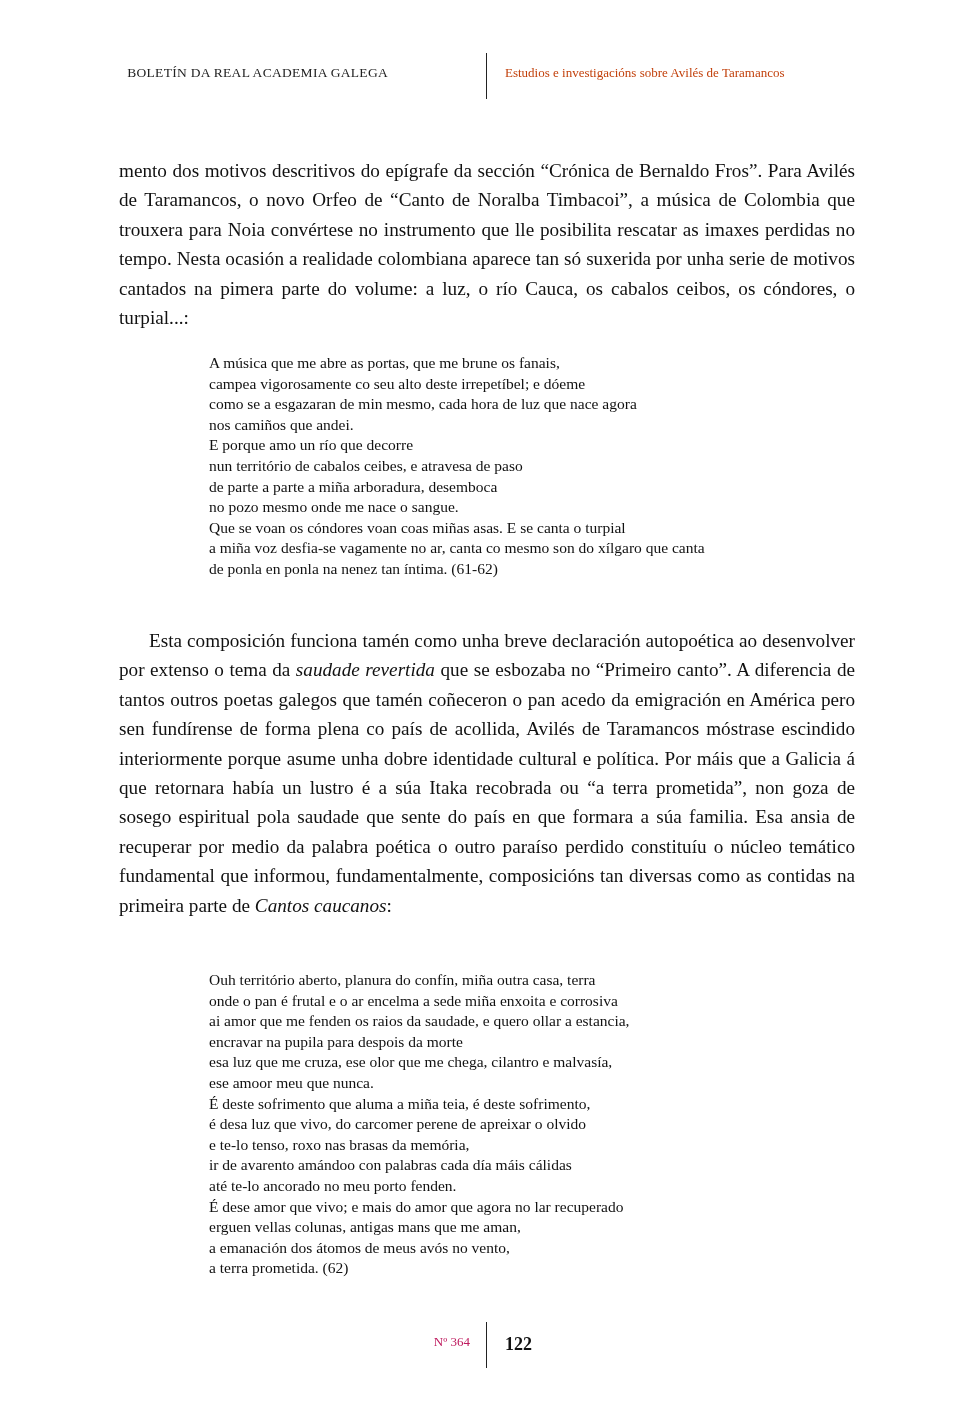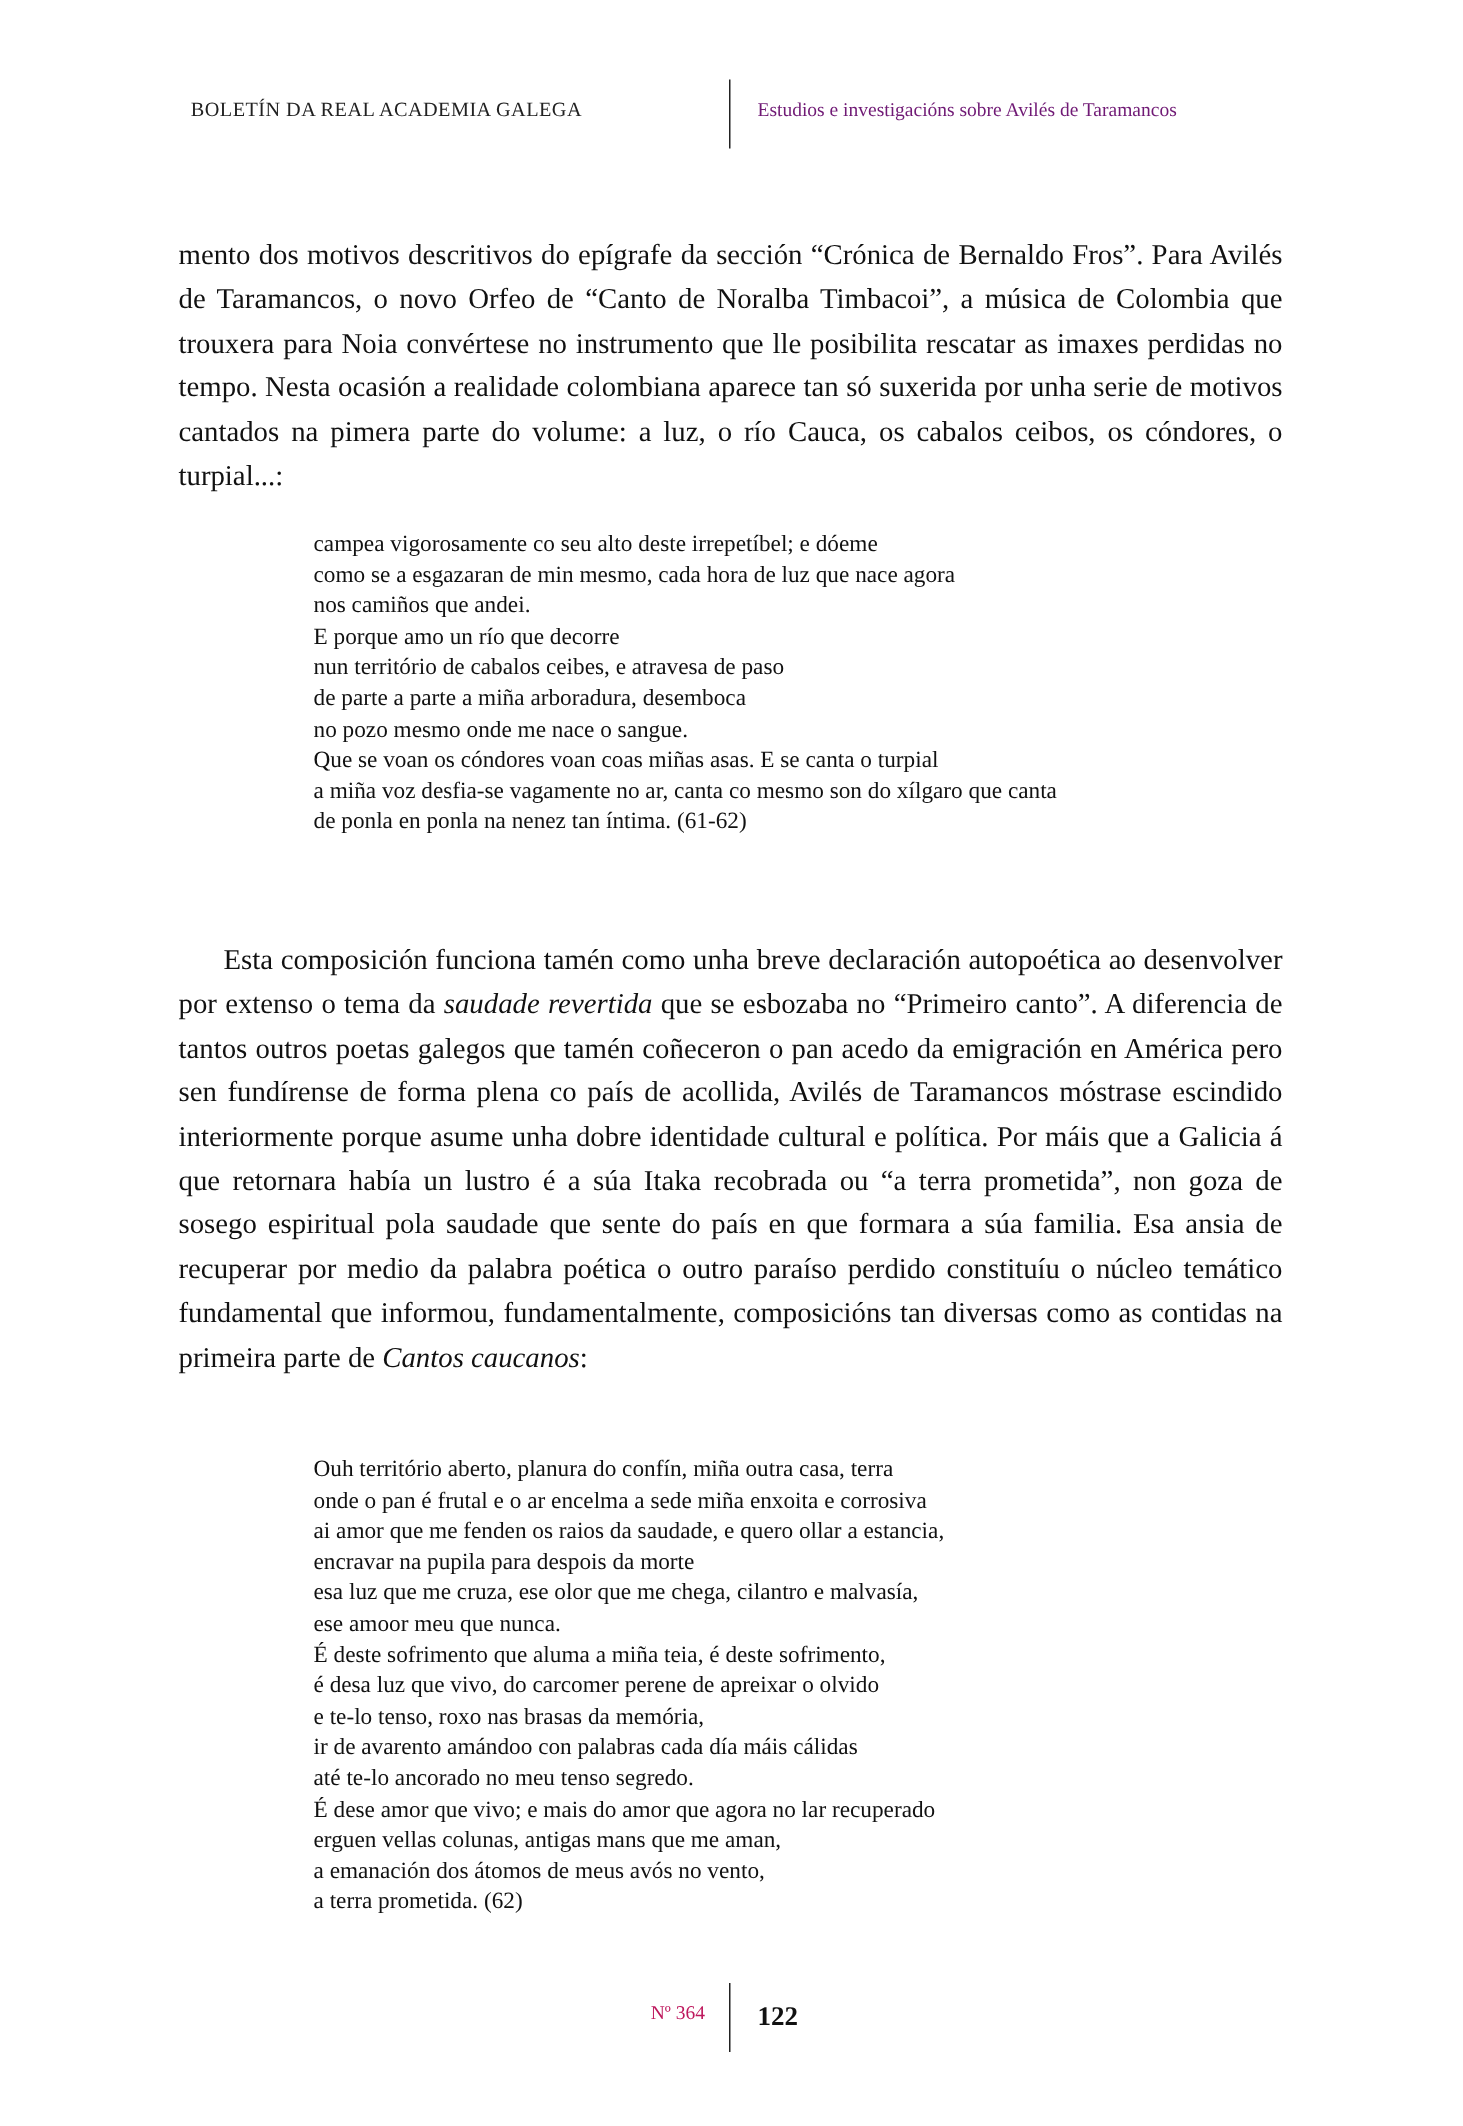--- a/index.html
+++ b/index.html
@@ -2,21 +2,21 @@
 <html><head>
 <meta charset="utf-8">
 <style>
   html, body { margin: 0; padding: 0; background: #ffffff; }
   body { width: 975px; height: 1417px; position: relative; overflow: hidden; color: #111; }
   .page { position: absolute; left: 0; top: 0; width: 975px; height: 1417px; }
 
   .header { position: absolute; top: 53px; left: 0; width: 893px; height: 46px; }
   .header-left { position: absolute; right: 505px; top: 12px; font-family: "Liberation Serif", serif; font-size: 13.5px; letter-spacing: 0.3px; white-space: nowrap; color: #222; }
   .header-divider { position: absolute; left: 486px; top: 0; width: 1.3px; height: 46px; background: #222; }
-  .header-right { position: absolute; left: 505px; top: 12px; font-family: "Liberation Serif", serif; font-size: 13px; white-space: nowrap; color: #701a75; }
+  .header-right { position: absolute; left: 505px; top: 12px; font-family: "Liberation Serif", serif; font-size: 13px; white-space: nowrap; color: #c2410c; }
 
   .body-text { position: absolute; left: 119px; width: 736px; font-family: "Liberation Serif", serif; font-size: 19.2px; line-height: 29.4px; text-align: justify; color: #111; }
   .body-text p { margin: 0; }
   .para-1 { top: 156px; }
   .para-2 { top: 626px; }
   .para-2 p { text-indent: 30px; }
   .last-line { text-align-last: left; }
 
   .verse { position: absolute; left: 209px; width: 640px; font-family: "Liberation Serif", serif; font-size: 15.5px; line-height: 20.6px; color: #111; }
   .verse div { white-space: nowrap; }
@@ -38,20 +38,21 @@
     <span class="header-left">BOLETÍN DA REAL ACADEMIA GALEGA</span>
     <div class="header-divider"></div>
     <span class="header-right">Estudios e investigacións sobre Avilés de Taramancos</span>
   </div>
 
   <div class="body-text para-1">
     <p class="last-line">mento dos motivos descritivos do epígrafe da sección “Crónica de Bernaldo Fros”. Para Avilés de Taramancos, o novo Orfeo de “Canto de Noralba Timbacoi”, a música de Colombia que trouxera para Noia convértese no instrumento que lle posibilita rescatar as imaxes perdidas no tempo. Nesta ocasión a realidade colombiana aparece tan só suxerida por unha serie de motivos cantados na pimera parte do volume: a luz, o río Cauca, os cabalos ceibos, os cóndores, o turpial...:</p>
   </div>
 
   <div class="verse verse-1">
+    <div>A música que me abre as portas, que me brune os fanais,</div>
     <div>campea vigorosamente co seu alto deste irrepetíbel; e dóeme</div>
     <div>como se a esgazaran de min mesmo, cada hora de luz que nace agora</div>
     <div>nos camiños que andei.</div>
     <div>E porque amo un río que decorre</div>
     <div>nun território de cabalos ceibes, e atravesa de paso</div>
     <div>de parte a parte a miña arboradura, desemboca</div>
     <div>no pozo mesmo onde me nace o sangue.</div>
     <div>Que se voan os cóndores voan coas miñas asas. E se canta o turpial</div>
     <div>a miña voz desfia-se vagamente no ar, canta co mesmo son do xílgaro que canta</div>
     <div>de ponla en ponla na nenez tan íntima. (61-62)</div>
@@ -65,21 +66,21 @@
     <div>Ouh território aberto, planura do confín, miña outra casa, terra</div>
     <div>onde o pan é frutal e o ar encelma a sede miña enxoita e corrosiva</div>
     <div>ai amor que me fenden os raios da saudade, e quero ollar a estancia,</div>
     <div>encravar na pupila para despois da morte</div>
     <div>esa luz que me cruza, ese olor que me chega, cilantro e malvasía,</div>
     <div>ese amoor meu que nunca.</div>
     <div>É deste sofrimento que aluma a miña teia, é deste sofrimento,</div>
     <div>é desa luz que vivo, do carcomer perene de apreixar o olvido</div>
     <div>e te-lo tenso, roxo nas brasas da memória,</div>
     <div>ir de avarento amándoo con palabras cada día máis cálidas</div>
-    <div>até te-lo ancorado no meu tenso segredo.</div>
+    <div>até te-lo ancorado no meu porto fenden.</div>
     <div>É dese amor que vivo; e mais do amor que agora no lar recuperado</div>
     <div>erguen vellas colunas, antigas mans que me aman,</div>
     <div>a emanación dos átomos de meus avós no vento,</div>
     <div>a terra prometida. (62)</div>
   </div>
 
   <div class="footer">
     <span class="footer-left">Nº 364</span>
     <div class="footer-divider"></div>
     <span class="footer-right">122</span>

